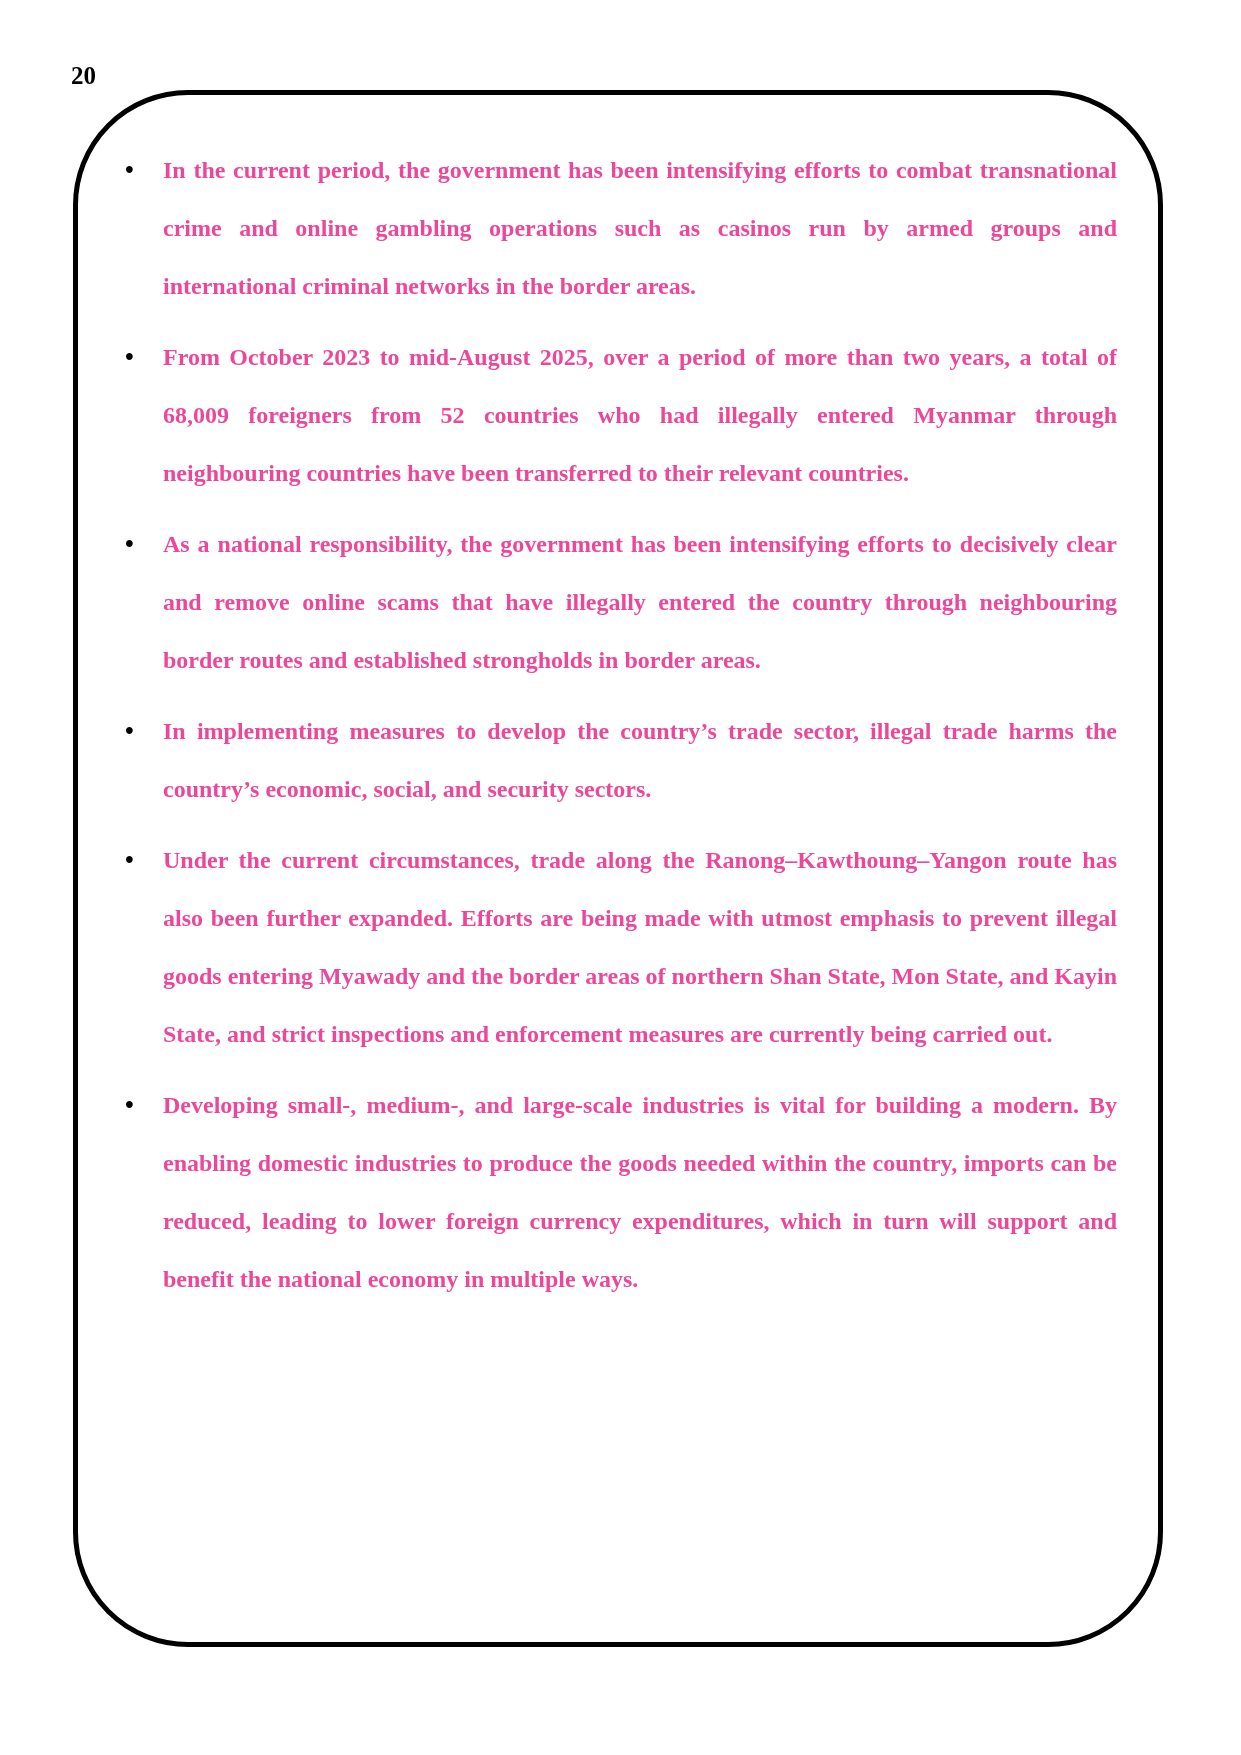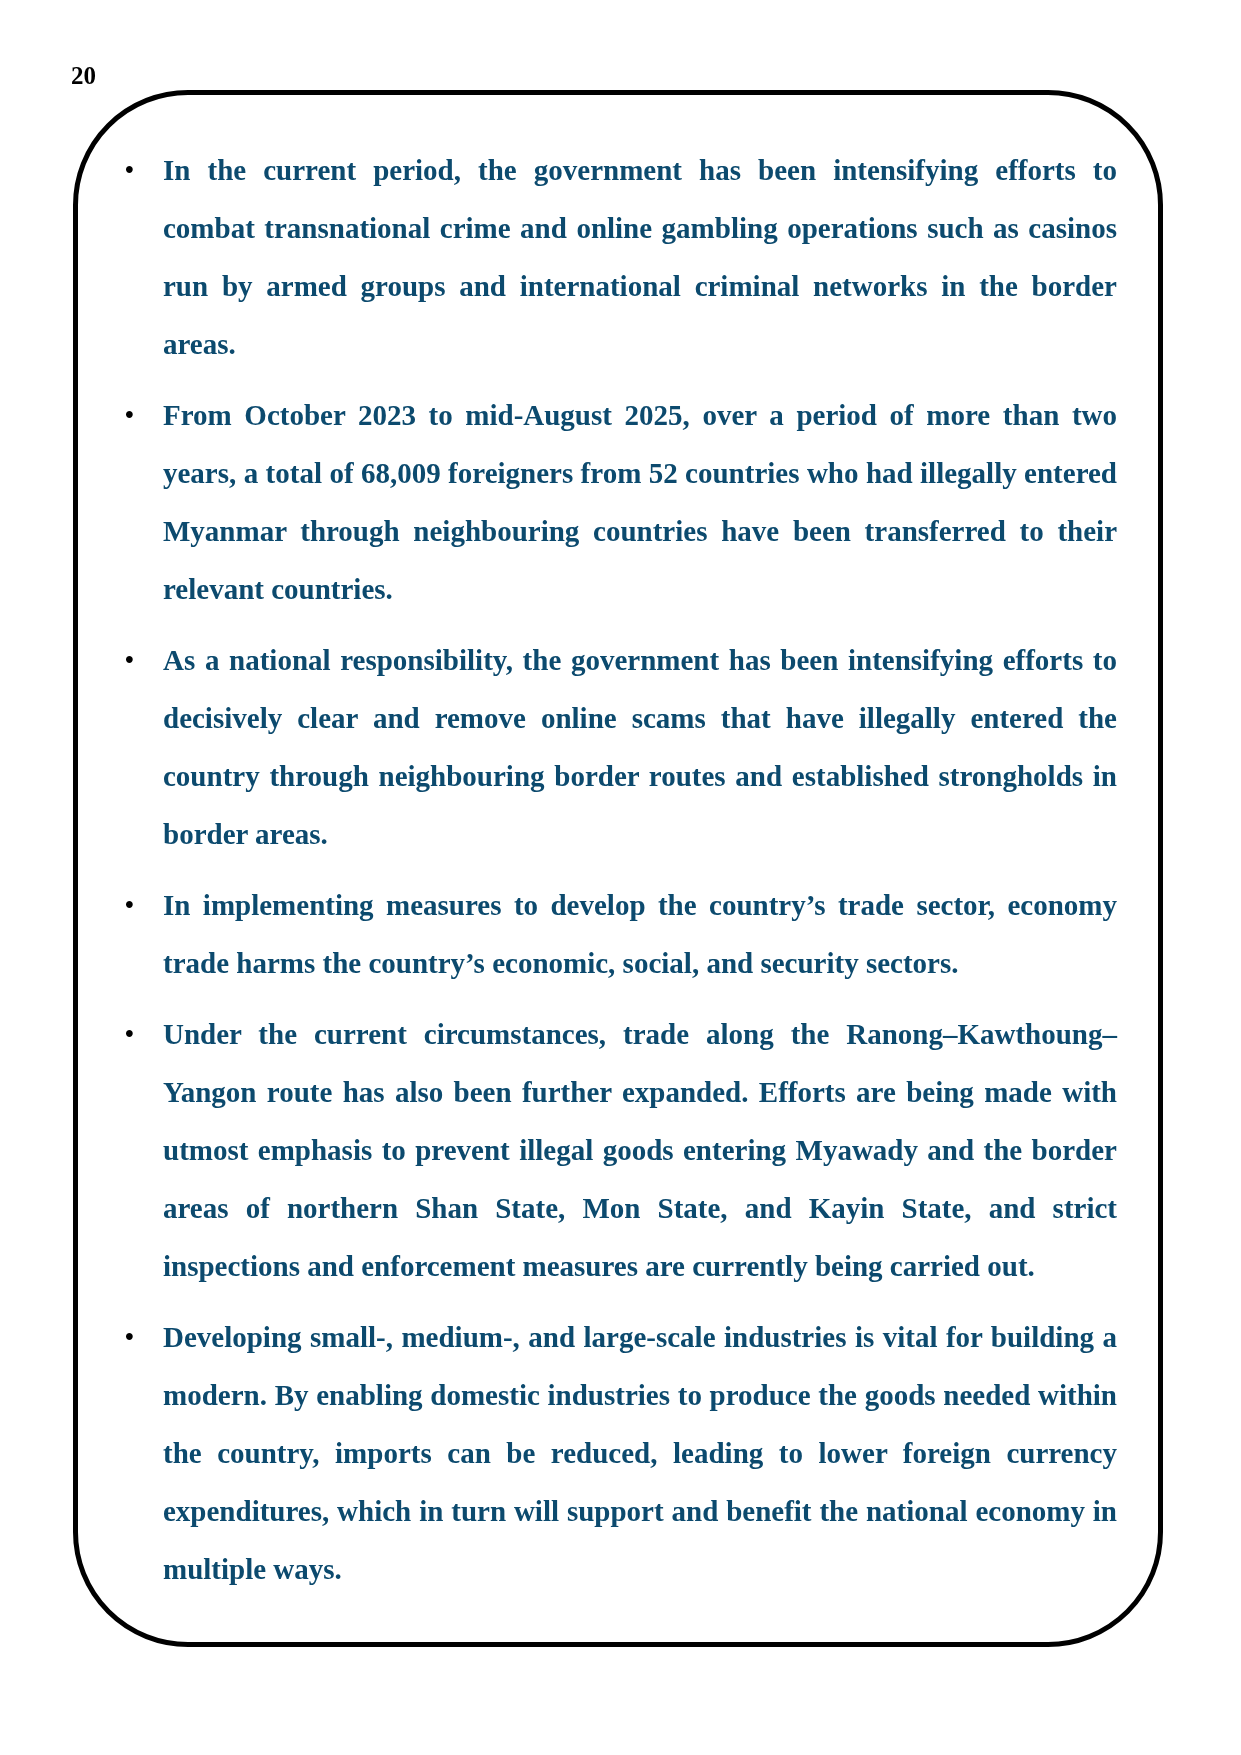--- a/index.html
+++ b/index.html
@@ -48,25 +48,25 @@
   }
   .marker {
     flex: 0 0 38px;
     font-size: 25px;
     font-weight: bold;
     line-height: 58px;
     color: #000000;
   }
   .btext {
     flex: 1 1 auto;
-    font-size: 29px;
+    font-size: 24px;
     font-weight: bold;
     line-height: 58px;
     text-align: justify;
-    color: #0c4a6e;
+    color: #ec4899;
   }
 </style>
 </head>
 <body>
 
 <div class="page-number">20</div>
 
 <div class="content-box">
   <div class="bullet-list">
 
@@ -80,21 +80,21 @@
       <div class="btext">From October 2023 to mid-August 2025, over a period of more than two years, a total of 68,009 foreigners from 52 countries who had illegally entered Myanmar through neighbouring countries have been transferred to their relevant countries.</div>
     </div>
 
     <div class="item">
       <span class="marker">•</span>
       <div class="btext">As a national responsibility, the government has been intensifying efforts to decisively clear and remove online scams that have illegally entered the country through neighbouring border routes and established strongholds in border areas.</div>
     </div>
 
     <div class="item">
       <span class="marker">•</span>
-      <div class="btext">In implementing measures to develop the country’s trade sector, economy trade harms the country’s economic, social, and security sectors.</div>
+      <div class="btext">In implementing measures to develop the country’s trade sector, illegal trade harms the country’s economic, social, and security sectors.</div>
     </div>
 
     <div class="item">
       <span class="marker">•</span>
       <div class="btext">Under the current circumstances, trade along the Ranong–Kawthoung–Yangon route has also been further expanded. Efforts are being made with utmost emphasis to prevent illegal goods entering Myawady and the border areas of northern Shan State, Mon State, and Kayin State, and strict inspections and enforcement measures are currently being carried out.</div>
     </div>
 
     <div class="item">
       <span class="marker">•</span>
       <div class="btext">Developing small-, medium-, and large-scale industries is vital for building a modern. By enabling domestic industries to produce the goods needed within the country, imports can be reduced, leading to lower foreign currency expenditures, which in turn will support and benefit the national economy in multiple ways.</div>

